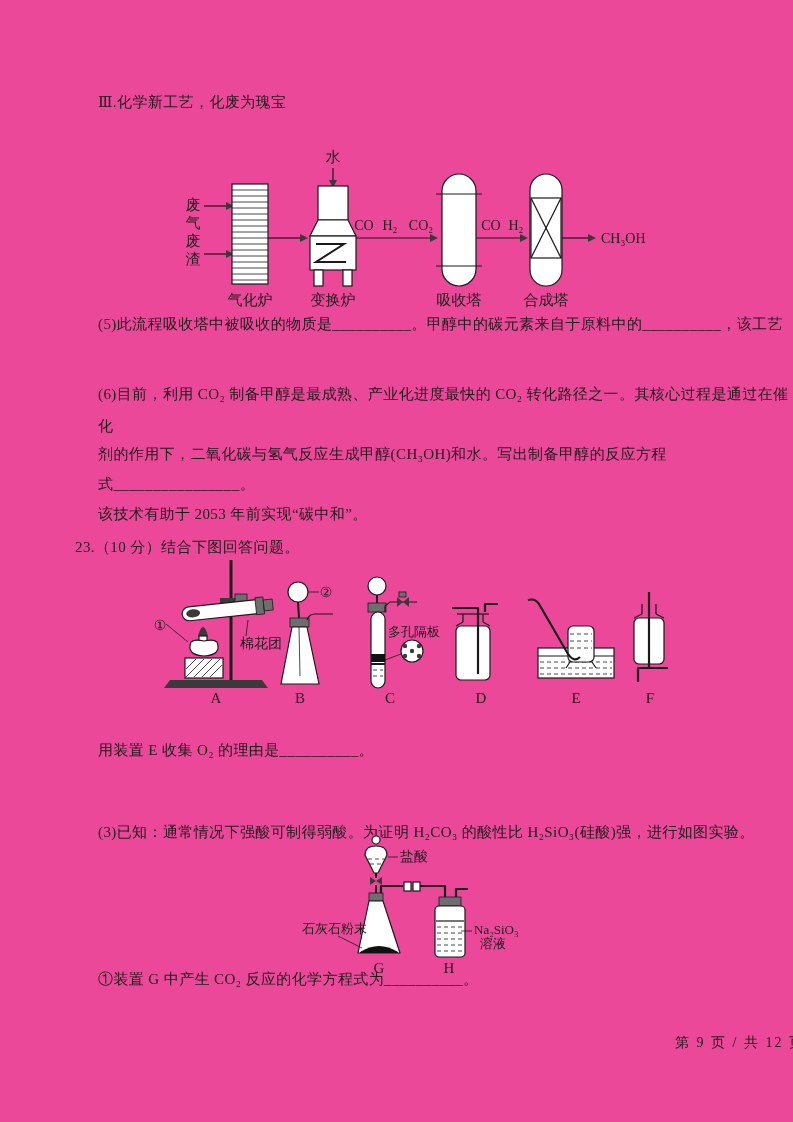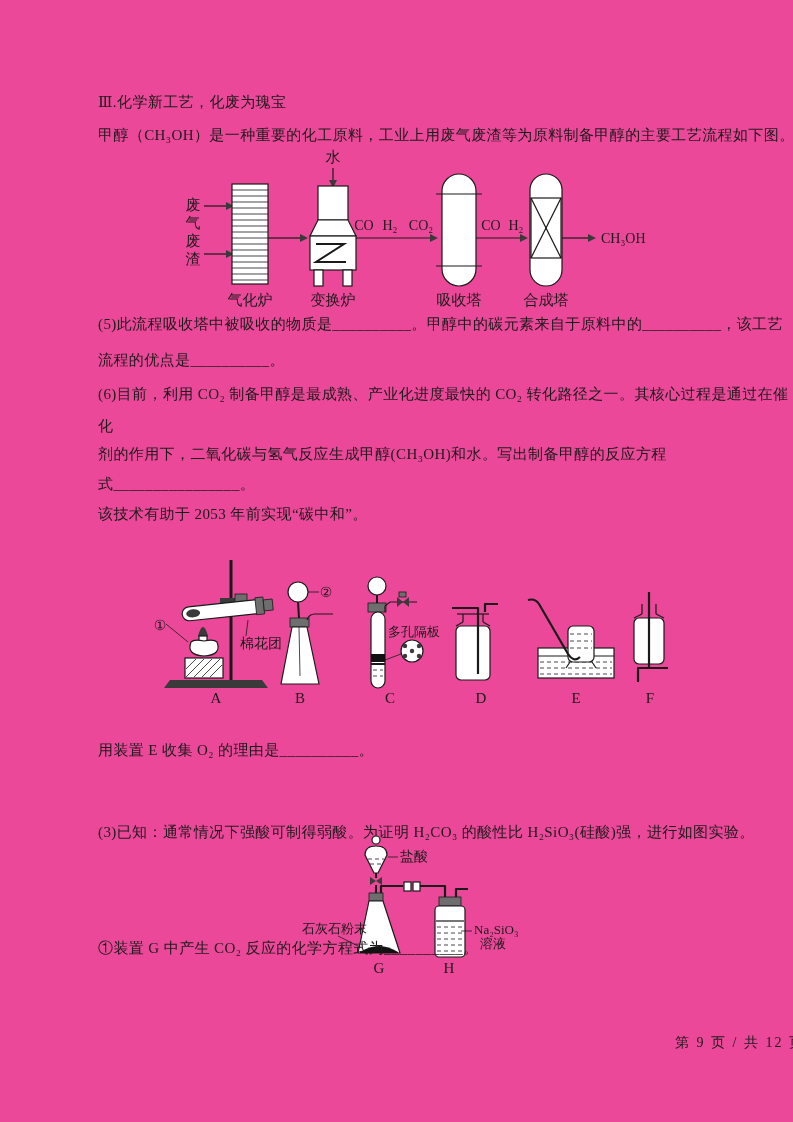--- a/index.html
+++ b/index.html
@@ -23,21 +23,20 @@
   .lbl{font-size:15px;text-anchor:middle;}
   .sm{font-size:13px;}
   .chem{font-size:14px;text-anchor:middle;}
 </style>
 </head>
 <body>
 
 <div id="page">
 
   <div class="line" style="top:93px">Ⅲ.化学新工艺，化废为瑰宝</div>
-  <div class="line" style="top:126px">甲醇（CH₃OH）是一种重要的化工原料，工业上用废气废渣等为原料制备甲醇的主要工艺流程如下图。</div>
 
   <svg style="left:140px;top:148px" width="530" height="170" viewBox="0 0 530 170">
 
     <text class="lbl" x="53" y="62">废</text>
     <text class="lbl" x="53" y="80">气</text>
     <text class="lbl" x="53" y="98">废</text>
     <text class="lbl" x="53" y="116">渣</text>
     <g>
       <line class="st" x1="64" y1="58" x2="86" y2="58"></line>
         <polygon class="dk" points="86,54 94,58 86,62"></polygon>
@@ -117,26 +116,26 @@
     </g>
     <text class="lbl" x="406" y="157">合成塔</text>
     <g>
       <line class="st" x1="422" y1="90" x2="448" y2="90"></line>
         <polygon class="dk" points="448,86 456,90 448,94"></polygon>
     </g>
     <text class="chem" style="text-anchor:start" x="461" y="95">CH₃OH</text>
   </svg>
 
   <div class="line" style="top:315px">(5)此流程吸收塔中被吸收的物质是__________。甲醇中的碳元素来自于原料中的__________，该工艺</div>
-  <div class="line" style="top:351px">流程的优点是__________。</div>
   <div class="line" style="top:385px">(6)目前，利用 CO₂ 制备甲醇是最成熟、产业化进度最快的 CO₂ 转化路径之一。其核心过程是通过在催</div>
   <div class="line" style="top:417px">化</div>
   <div class="line" style="top:475px">式________________。</div>
   <div class="line" style="top:445px">剂的作用下，二氧化碳与氢气反应生成甲醇(CH₃OH)和水。写出制备甲醇的反应方程</div>
   <div class="line" style="top:505px">该技术有助于 2053 年前实现“碳中和”。</div>
+  <div class="line outdent" style="top:538px">23.（10 分）结合下图回答问题。</div>
 
   <svg style="left:140px;top:556px" width="560" height="152" viewBox="0 0 560 152">
 
     <g>
       <line class="st" style="stroke-width:3" x1="91" y1="4" x2="91" y2="124"></line>
       <polygon class="dk" points="30,124 122,124 128,132 24,132"></polygon>
       <rect class="dk" x="80" y="42" width="24" height="8"></rect>
       <rect class="gry" x="95" y="38" width="12" height="16"></rect>
       <g transform="rotate(-6 85 54)">
         <rect class="stw" x="42" y="47" width="80" height="14" rx="7"></rect>
@@ -278,16 +277,16 @@
       <line class="dash" x1="159" y1="112" x2="185" y2="112"></line>
       <line class="dash" x1="159" y1="118" x2="185" y2="118"></line>
     </g>
     <line class="thin" x1="183" y1="98" x2="194" y2="98"></line>
     <text class="sm" x="196" y="101">Na₂SiO₃</text>
     <text class="sm" x="202" y="115">溶液</text>
     <text class="lbl" x="101" y="140">G</text>
     <text class="lbl" x="171" y="140">H</text>
   </svg>
 
-  <div class="line" style="top:939px">①装置 G 中产生 CO₂ 反应的化学方程式为__________。</div>
+  <div class="line" style="top:970px">①装置 G 中产生 CO₂ 反应的化学方程式为__________。</div>
 
   <div class="footer">第 9 页 / 共 12 页</div>
 </div>
 
 </body></html>

